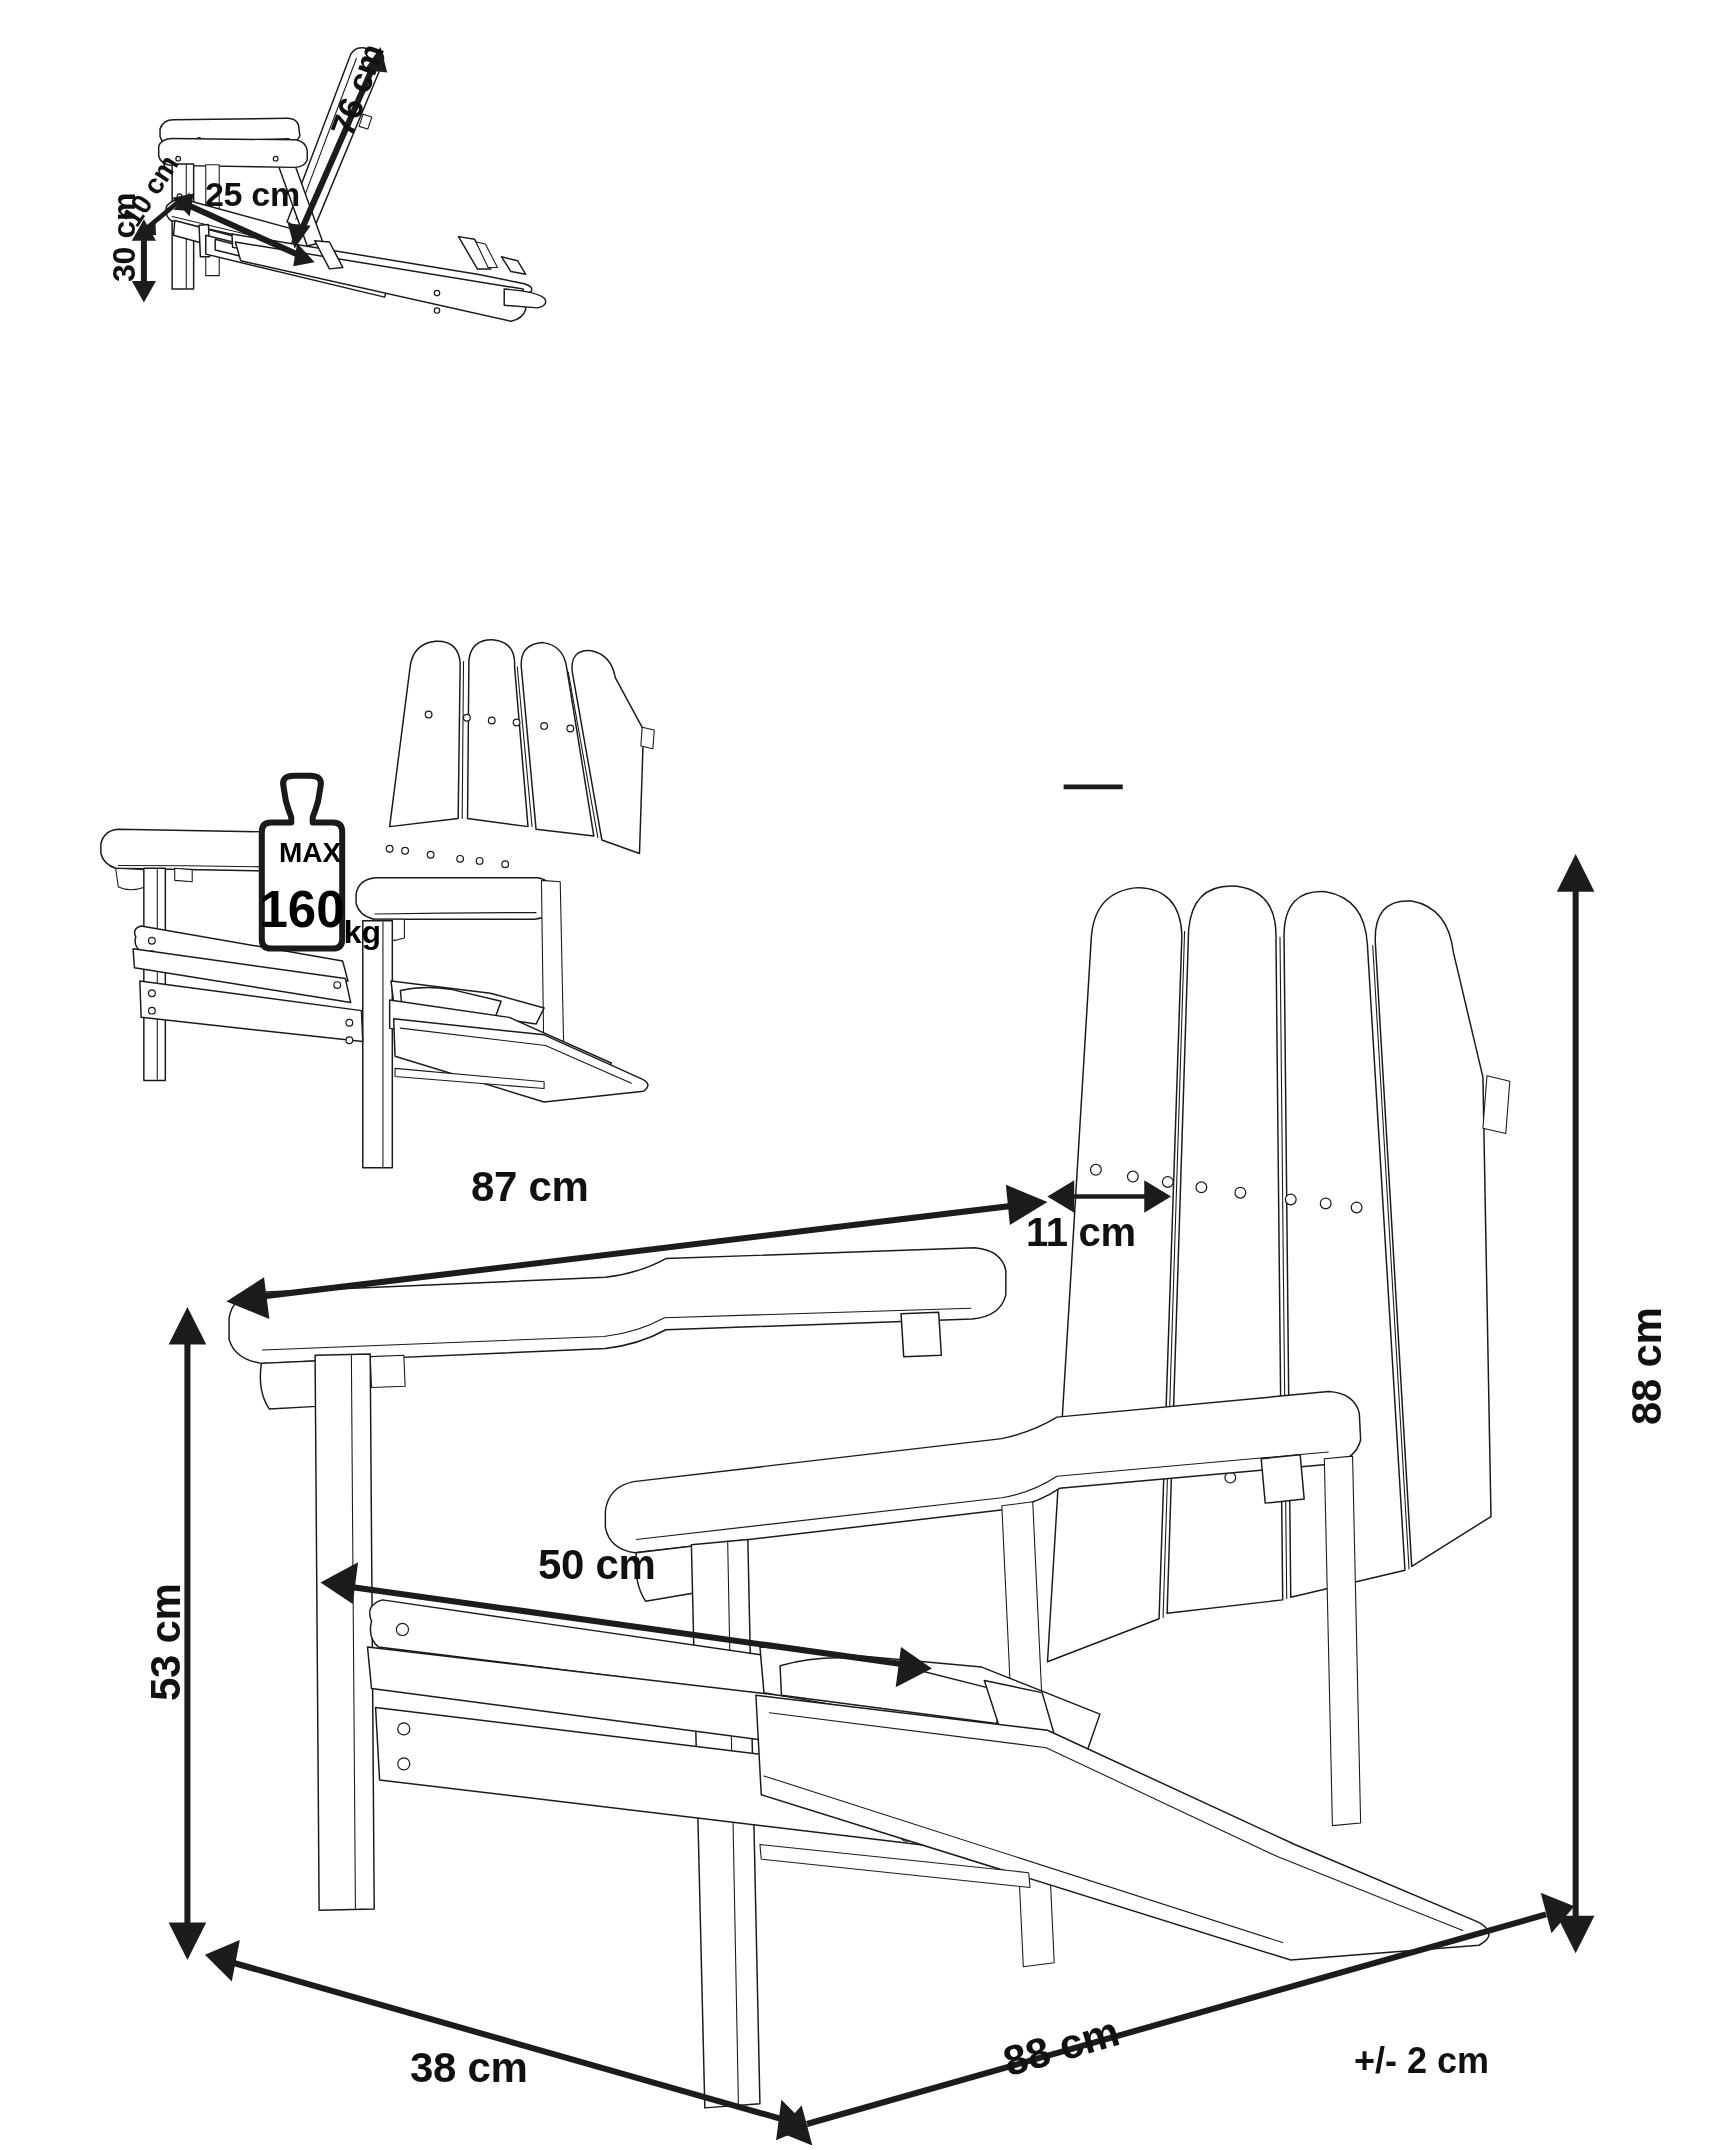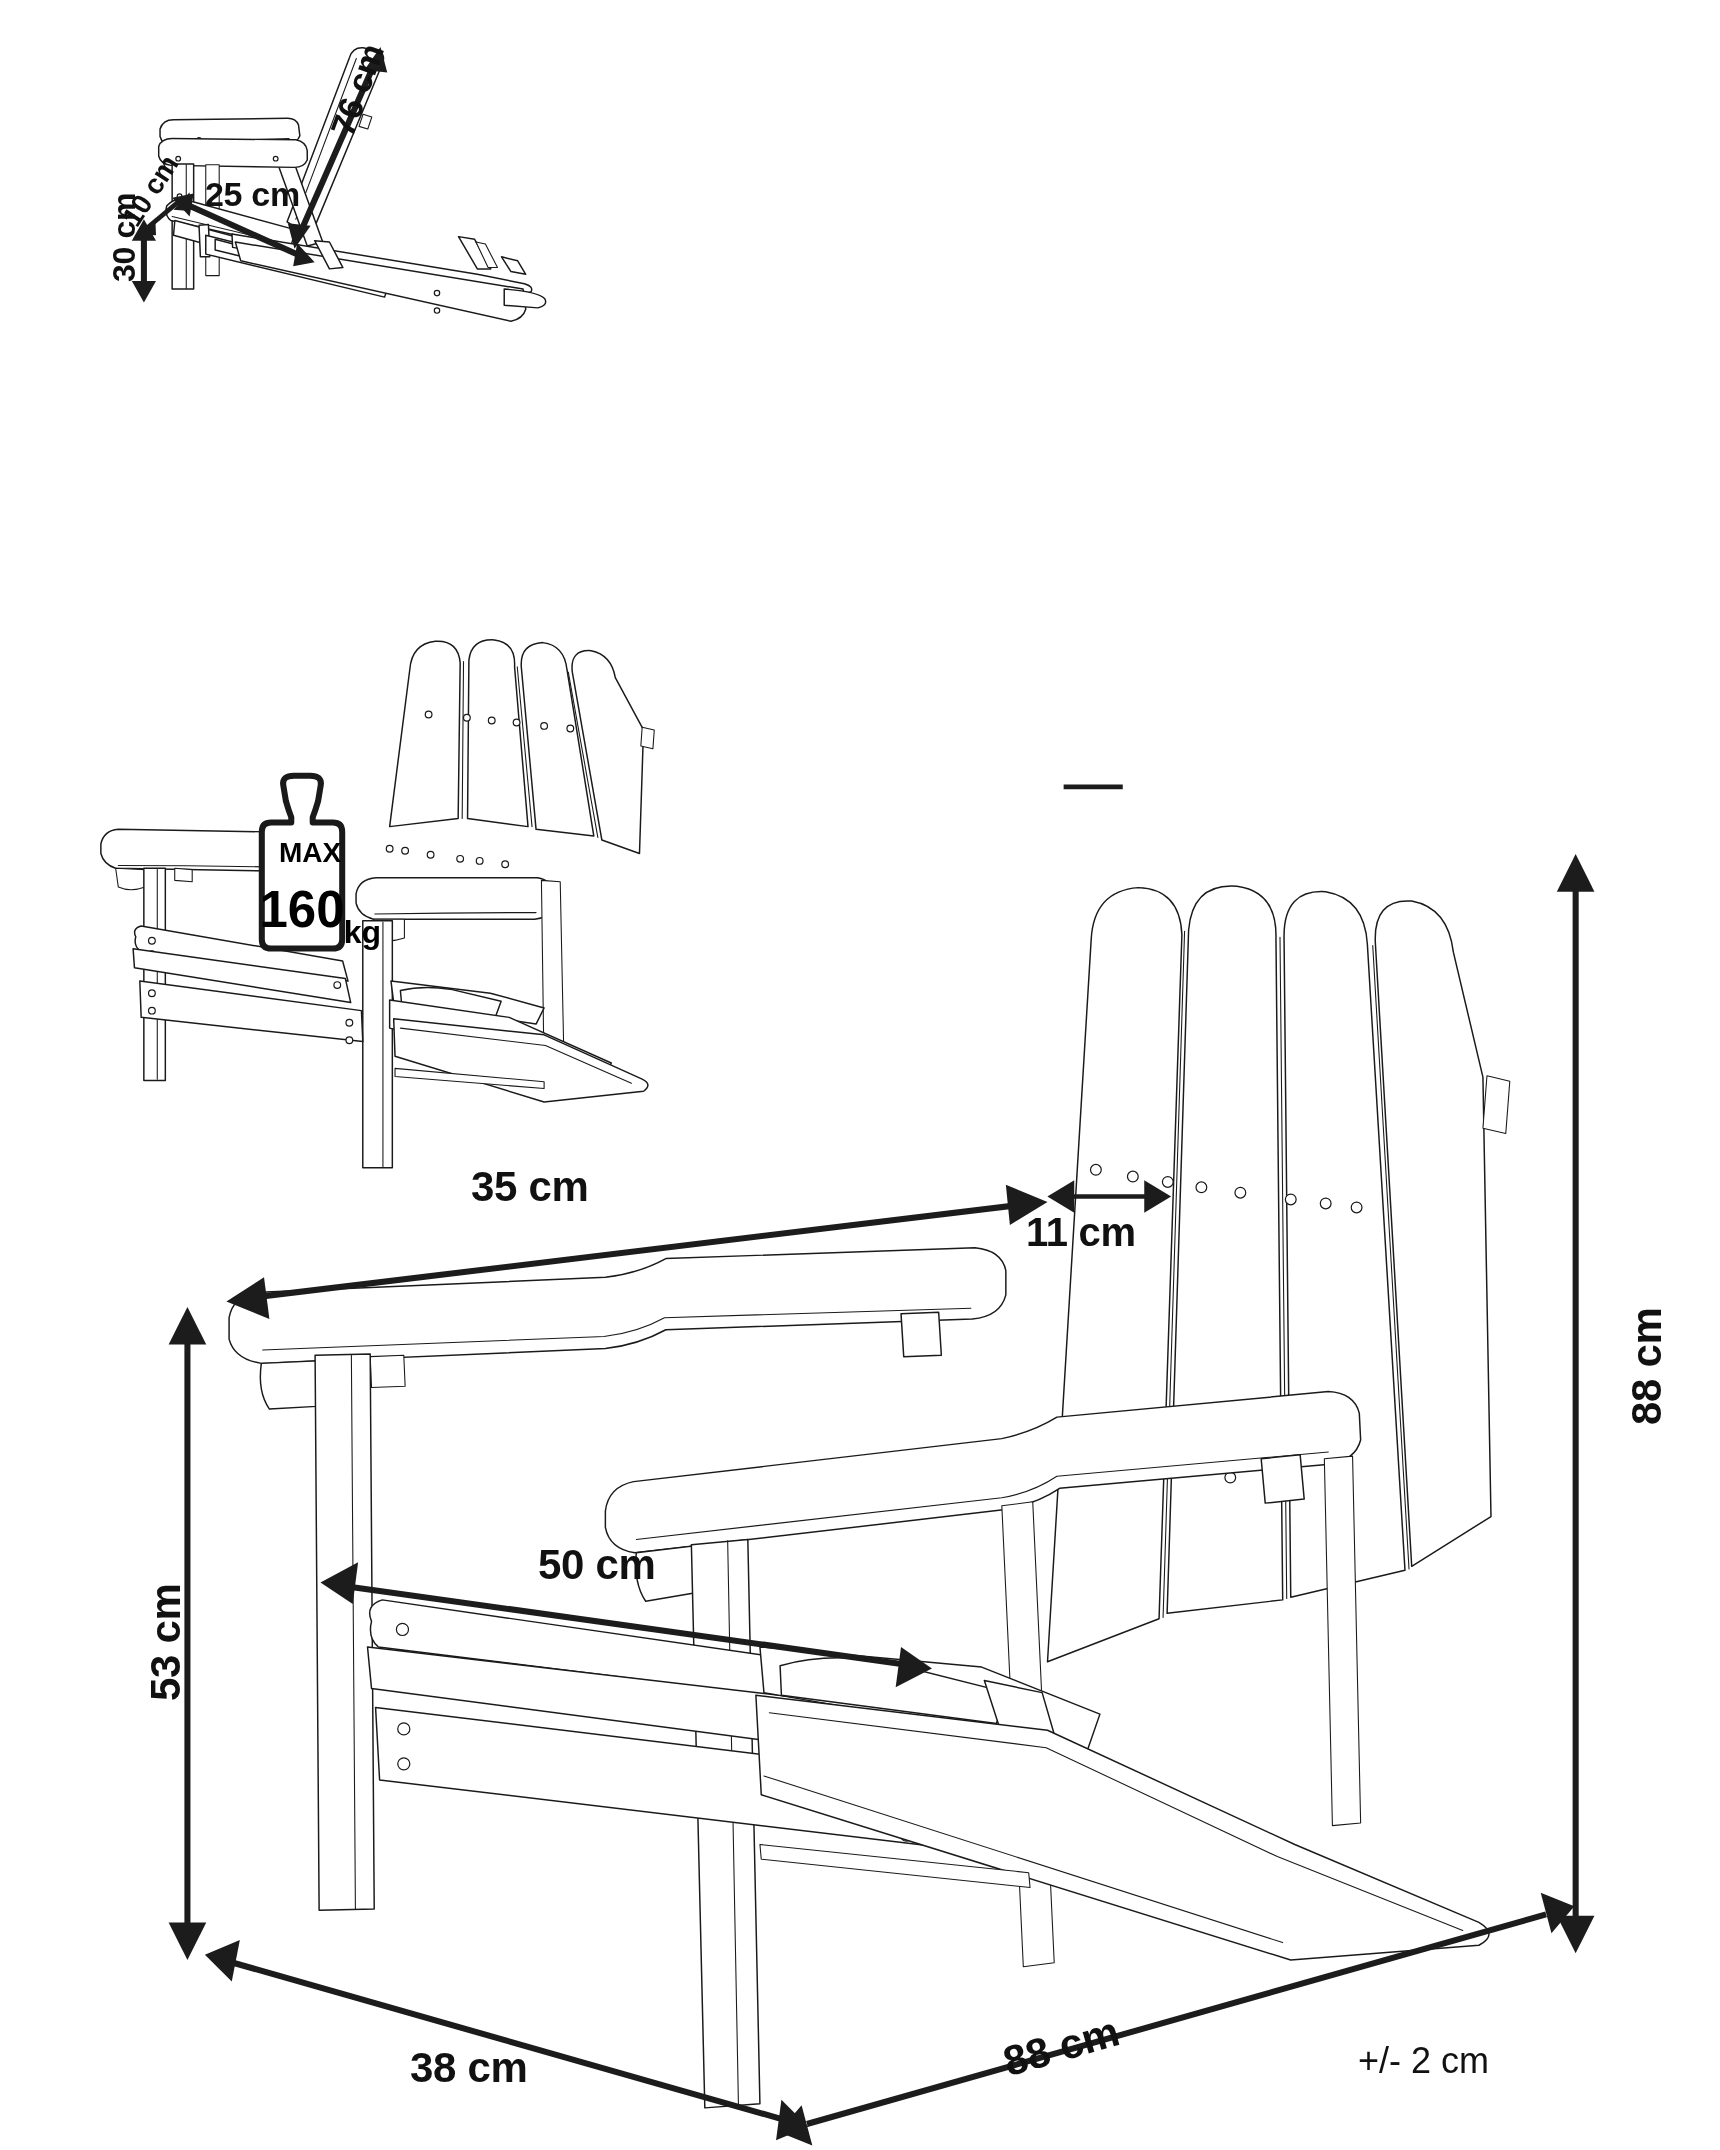--- a/index.html
+++ b/index.html
@@ -29,21 +29,21 @@
     position: absolute;
     font-family: "Liberation Sans", sans-serif;
     font-weight: bold;
     color: #111111;
     white-space: nowrap;
     letter-spacing: -0.3px;
   }
   .tolerance {
     position: absolute;
     font-family: "Liberation Sans", sans-serif;
-    font-weight: normal;
+    font-weight: bold;
     color: #111111;
     white-space: nowrap;
   }
   .weight-text {
     position: absolute;
     text-align: center;
     font-family: "Liberation Sans", sans-serif;
     font-weight: bold;
     color: #000000;
     line-height: 1;
@@ -364,21 +364,21 @@
     </svg>
 
     <svg width="269" height="81" viewBox="0 0 400 120" style="position:absolute;left:840px;top:349px;">
       <line class="arrow-thin" x1="40" y1="60" x2="160" y2="60"></line>
       <polygon class="arrowhead" points="8,60 48,36 48,84"></polygon>
       <polygon class="arrowhead" points="192,60 152,36 152,84"></polygon>
     </svg>
 
     <div class="dim-label" style="left:824px; top:403px; font-size:40px;">11 cm</div>
 
-    <div class="dim-label" style="left:269px; top:356px; font-size:42px;">35 cm</div>
+    <div class="dim-label" style="left:269px; top:356px; font-size:42px;">87 cm</div>
 
     <div class="dim-label" style="left:336px; top:734px; font-size:42px;">50 cm</div>
 
     <div class="dim-label" style="left:1421px; top:618px; font-size:42px; transform:rotate(-90deg); transform-origin:left top;">88 cm</div>
 
     <div class="dim-label" style="left:-60px; top:894px; font-size:42px; transform:rotate(-90deg); transform-origin:left top;">53 cm</div>
 
     <div class="dim-label" style="left:208px; top:1237px; font-size:42px;">38 cm</div>
 
     <div class="dim-label" style="left:796px; top:1233px; font-size:42px; transform:rotate(-16deg); transform-origin:left top;">88 cm</div>

